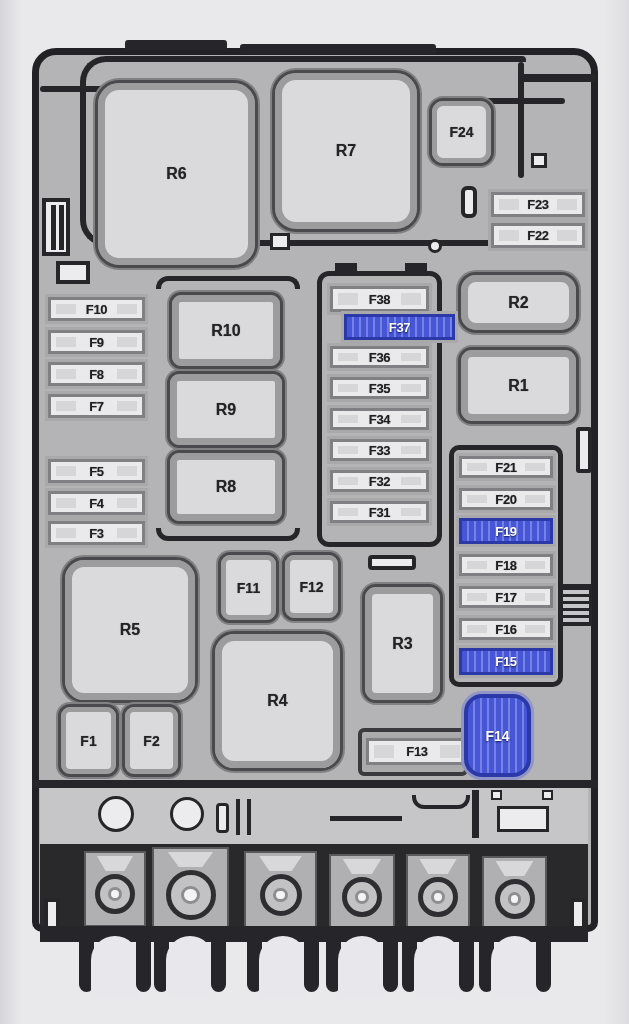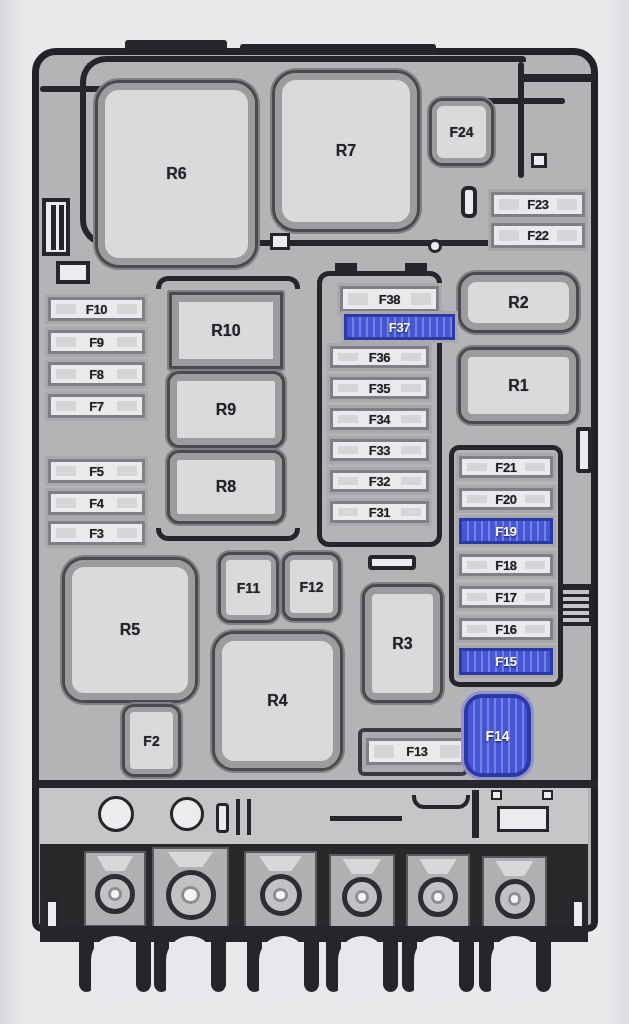--- a/index.html
+++ b/index.html
@@ -84,28 +84,28 @@
   <div class="abs fuse" style="left:48px;top:297px;width:97px;height:24px">F10</div>
   <div class="abs fuse" style="left:48px;top:330px;width:97px;height:24px">F9</div>
   <div class="abs fuse" style="left:48px;top:362px;width:97px;height:24px">F8</div>
   <div class="abs fuse" style="left:48px;top:394px;width:97px;height:24px">F7</div>
   <div class="abs fuse" style="left:48px;top:459px;width:97px;height:24px">F5</div>
   <div class="abs fuse" style="left:48px;top:491px;width:97px;height:24px">F4</div>
   <div class="abs fuse" style="left:48px;top:521px;width:97px;height:24px">F3</div>
 
   <div class="abs bracket" style="left:156px;top:276px;width:144px;height:13px"></div>
   <div class="abs bracket b" style="left:156px;top:528px;width:144px;height:13px"></div>
-  <div class="abs relay" style="left:169px;top:292px;width:114px;height:77px;border-radius:1px">R10</div>
+  <div class="abs relay" style="left:169px;top:292px;width:114px;height:77px;border-radius:12px">R10</div>
   <div class="abs relay" style="left:167px;top:371px;width:118px;height:77px;border-radius:12px">R9</div>
   <div class="abs relay" style="left:167px;top:450px;width:118px;height:74px;border-radius:12px">R8</div>
 
   <div class="abs dark" style="left:335px;top:263px;width:22px;height:9px"></div>
   <div class="abs dark" style="left:405px;top:263px;width:22px;height:9px"></div>
   <div class="abs box" style="left:317px;top:271px;width:125px;height:276px;border-radius:12px"></div>
-  <div class="abs fuse" style="left:340px;top:286px;width:99px;height:26px">F38</div>
+  <div class="abs fuse" style="left:330px;top:286px;width:99px;height:26px">F38</div>
   <div class="abs fuse hl" style="left:344px;top:314px;width:111px;height:26px">F37</div>
   <div class="abs fuse" style="left:330px;top:346px;width:99px;height:22px">F36</div>
   <div class="abs fuse" style="left:330px;top:377px;width:99px;height:22px">F35</div>
   <div class="abs fuse" style="left:330px;top:408px;width:99px;height:22px">F34</div>
   <div class="abs fuse" style="left:330px;top:439px;width:99px;height:22px">F33</div>
   <div class="abs fuse" style="left:330px;top:470px;width:99px;height:22px">F32</div>
   <div class="abs fuse" style="left:330px;top:501px;width:99px;height:22px">F31</div>
 
   <div class="abs box" style="left:449px;top:445px;width:114px;height:242px;border-radius:10px"></div>
   <div class="abs fuse" style="left:459px;top:456px;width:94px;height:22px">F21</div>
@@ -116,20 +116,21 @@
   <div class="abs fuse" style="left:459px;top:618px;width:94px;height:22px">F16</div>
   <div class="abs fuse hl" style="left:459px;top:648px;width:94px;height:27px">F15</div>
 
   <div class="abs white-slot" style="left:576px;top:427px;width:16px;height:46px;border-radius:3px"></div>
   <div class="abs stripes" style="left:560px;top:584px;width:32px;height:42px"></div>
 
   <div class="abs relay" style="left:62px;top:557px;width:136px;height:146px;border-radius:22px">R5</div>
   <div class="abs relay sq" style="left:218px;top:552px;width:61px;height:71px;border-radius:12px">F11</div>
   <div class="abs relay sq" style="left:282px;top:552px;width:59px;height:69px;border-radius:12px">F12</div>
   <div class="abs relay" style="left:212px;top:631px;width:131px;height:140px;border-radius:22px">R4</div>
+  <div class="abs relay sq" style="left:58px;top:704px;width:61px;height:73px;border-radius:12px">F1</div>
   <div class="abs relay sq" style="left:122px;top:704px;width:59px;height:73px;border-radius:12px">F2</div>
 
   <div class="abs white-slot" style="left:368px;top:555px;width:48px;height:15px;border-radius:4px"></div>
   <div class="abs relay" style="left:362px;top:584px;width:81px;height:119px;border-radius:14px">R3</div>
   <div class="abs frame" style="left:358px;top:728px;width:110px;height:48px"></div>
   <div class="abs fuse" style="left:366px;top:738px;width:102px;height:27px">F13</div>
   <div class="abs bluesq" style="left:464px;top:694px;width:67px;height:83px;border-radius:18px">F14</div>
 
   <div class="abs dark" style="left:32px;top:780px;width:566px;height:8px"></div>
   <div class="abs bar" style="left:40px;top:788px;width:548px;height:56px"></div>

